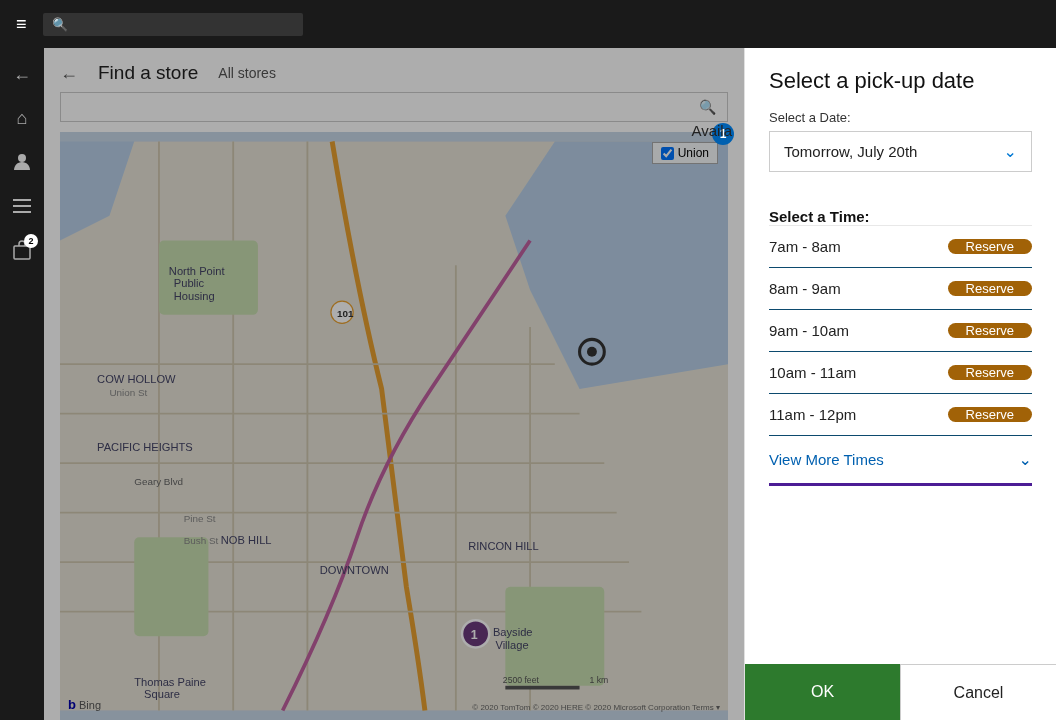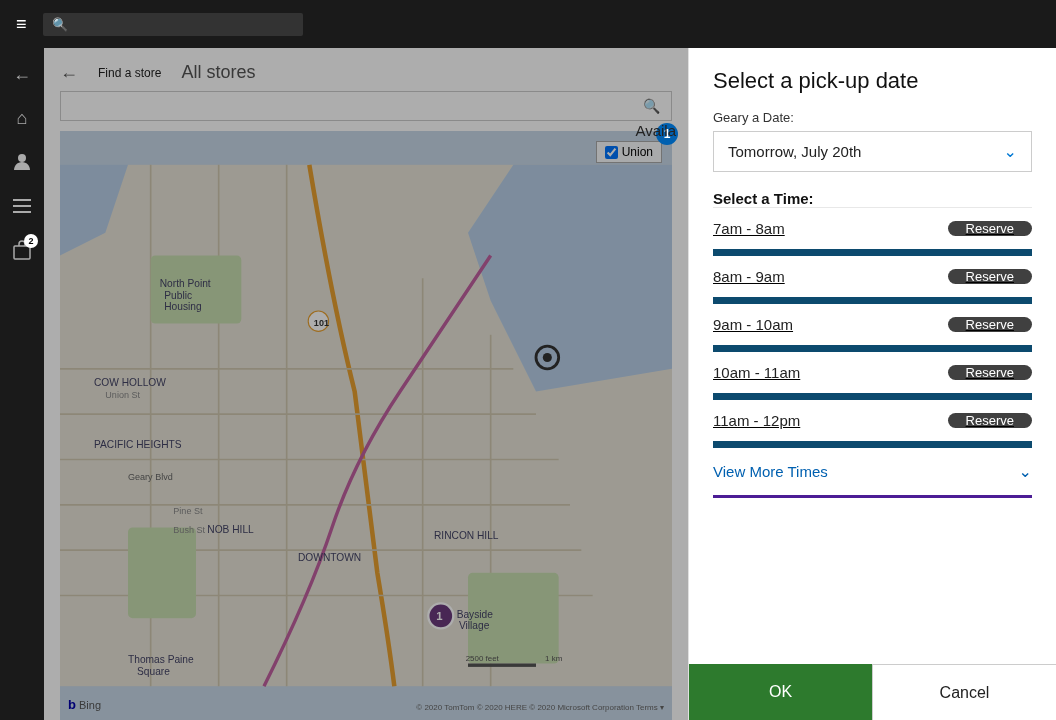--- a/index.html
+++ b/index.html
@@ -106,26 +106,26 @@
       align-items: center;
       padding: 14px 16px 8px 16px;
       gap: 20px;
     }
     .back-btn {
       color: #555;
       font-size: 18px;
       cursor: pointer;
     }
     .store-finder-title {
-      font-size: 12px;
+      font-size: 19px;
       font-weight: 400;
       color: #222;
     }
     .all-stores-btn {
-      font-size: 18px;
+      font-size: 14px;
       color: #555;
       cursor: pointer;
     }
     .store-search-bar {
       margin: 0 16px 10px 16px;
       display: flex;
       align-items: center;
       border: 1px solid #ccc;
       padding: 6px 10px;
     }
@@ -157,21 +157,21 @@
     
     .left-overlay {
       position: absolute;
       top: 0; left: 0; right: 0; bottom: 0;
       background: rgba(0,0,0,0.35);
       pointer-events: none;
     }
 
     
     .pickup-panel {
-      width: 368px;
+      width: 312px;
       background: #fff;
       display: flex;
       flex-direction: column;
       padding: 20px 24px 0 24px;
       flex-shrink: 0;
       border-left: 1px solid #e0e0e0;
       position: relative;
     }
     .pickup-title {
       font-size: 22px;
@@ -187,53 +187,52 @@
     .date-dropdown {
       width: 100%;
       border: 1px solid #ccc;
       padding: 10px 14px;
       font-size: 15px;
       color: #222;
       display: flex;
       align-items: center;
       justify-content: space-between;
       cursor: pointer;
-      margin-bottom: 18px;
+      margin-bottom: 36px;
     }
     .date-dropdown .chevron {
       color: #0078d4;
       font-size: 16px;
     }
     .select-time-label {
       font-size: 15px;
       font-weight: 600;
       color: #111;
     }
     .time-slots {
       display: flex;
       flex-direction: column;
       gap: 0;
     }
     .time-slot-row {
       display: flex;
       align-items: center;
       justify-content: space-between;
       padding: 12px 0;
-      border-bottom: 7px solid #0c4a6e;
-      text-decoration: underline;
+      border-bottom: 1px solid #0c4a6e;
     }
     .time-slot-row:first-child {
       border-top: 1px solid #e8e8e8;
     }
     .time-slot-label {
       font-size: 15px;
       color: #222;
     }
     .reserve-btn {
-      background: #404040;
+      background: #a16207;
       color: #fff;
       border: none;
       padding: 0 18px;
       border-radius: 20px;
       font-size: 13px;
       cursor: pointer;
       font-weight: 400;
     }
     .view-more-row {
       display: flex;
@@ -468,21 +467,21 @@
 
     <div class="left-overlay" style="position:absolute;top:0;left:0;right:0;bottom:0;background:rgba(0,0,0,0.32);pointer-events:none;"></div>
 
     <div style="position:absolute;top:74px;right:12px;font-size:15px;color:#222;font-weight:400;z-index:2;">Availa</div>
     <div class="store-number-badge">1</div>
   </div>
 
   <div class="pickup-panel">
     <h2 class="pickup-title">Select a pick-up date</h2>
 
-    <div class="select-date-label">Geary a Date:</div>
+    <div class="select-date-label">Select a Date:</div>
 
     <div class="date-dropdown">
       <span>Tomorrow, July 20th</span>
       <span class="chevron">⌄</span>
     </div>
 
     <div class="select-time-label">Select a Time:</div>
 
     <div class="time-slots">
 

